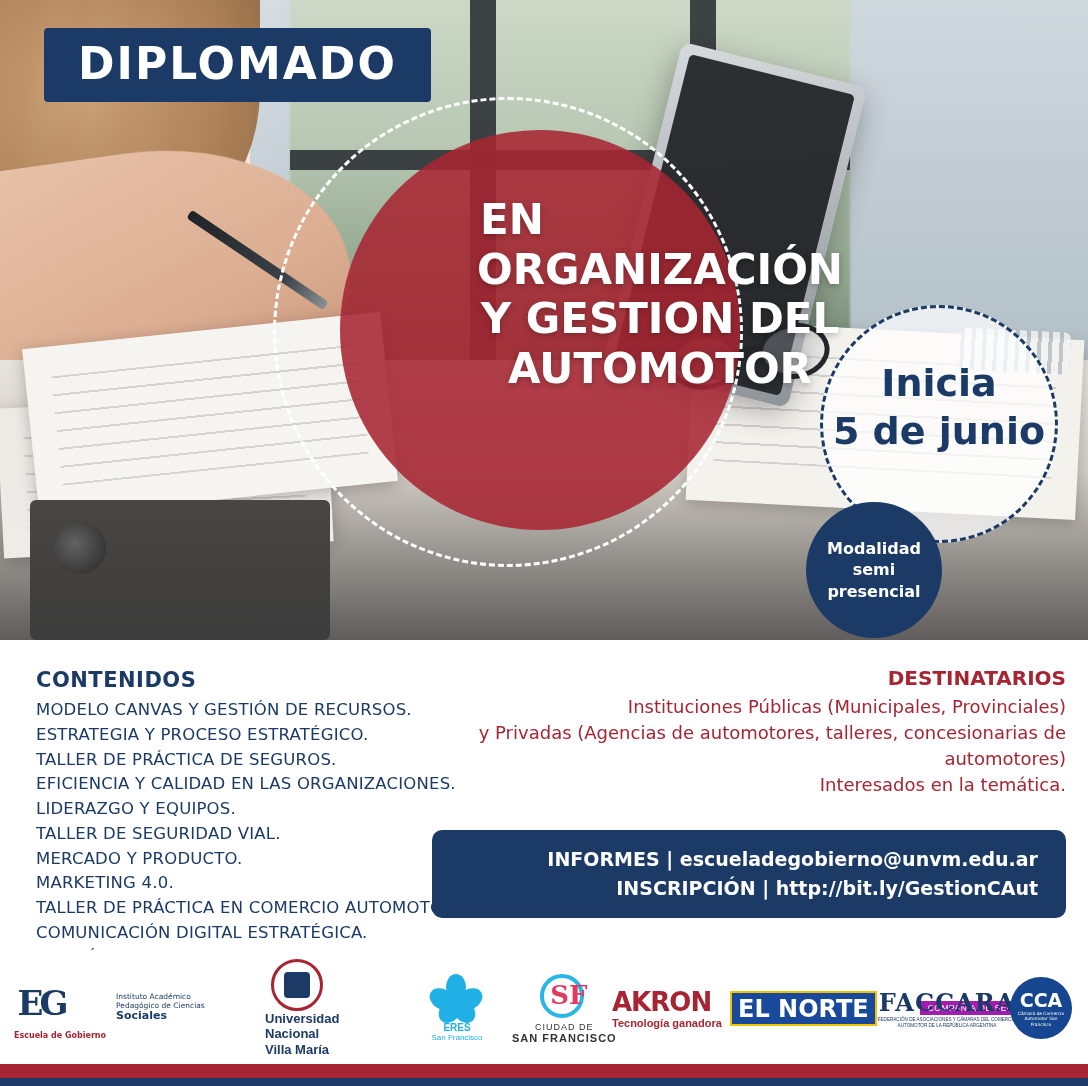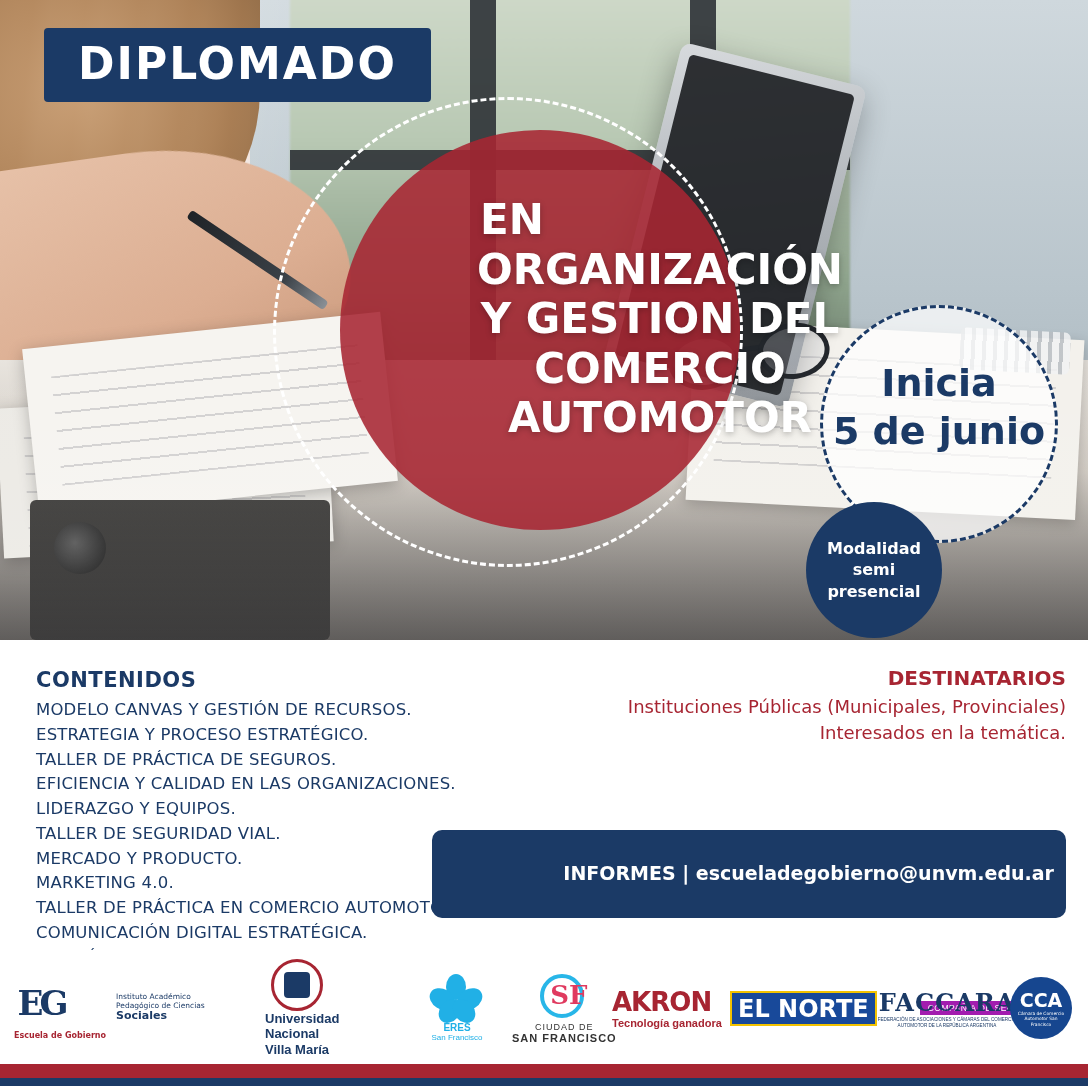--- a/index.html
+++ b/index.html
@@ -252,21 +252,21 @@
     width: 634px; height: 88px;
     background: #1b3a66;
     border-radius: 10px;
     color: #ffffff;
     font-family: "DejaVu Sans", sans-serif;
     font-weight: 700;
     font-size: 19px;
     line-height: 1.55;
     display: flex; flex-direction: column;
     align-items: flex-end; justify-content: center;
-    padding-right: 12px;
+    padding-right: 28px;
   }
 
   
   .logos {
     position: absolute; left: 0; top: 950px; width: 1088px; height: 116px;
     background: #ffffff;
     display: flex; align-items: center;
   }
   .logo { position: absolute; display: flex; align-items: center; }
 
@@ -364,21 +364,20 @@
       <span>DIPLOMADO</span>
     </div>
 
     <div class="dashed-ring"></div>
     <div class="red-circle"></div>
 
     <div class="hero-title">
       <div class="l1">EN</div>
       <div>ORGANIZACIÓN</div>
       <div>Y GESTION DEL</div>
-      <div>COMERCIO</div>
       <div>AUTOMOTOR</div>
     </div>
 
     <div class="inicia-ring"></div>
     <div class="inicia-text">
       <div>Inicia</div>
       <div>5 de junio</div>
     </div>
 
     <div class="modalidad-circle">
@@ -401,25 +400,27 @@
       <li>MARKETING 4.0.</li>
       <li>TALLER DE PRÁCTICA EN COMERCIO AUTOMOTOR.</li>
       <li>COMUNICACIÓN DIGITAL ESTRATÉGICA.</li>
       <li>GESTIÓN FINANCIERA Y ESTRUCTURA DE FINANCIAMIENTO.</li>
       <li>CONTABILIDAD, PRESUPUESTOS Y COSTOS.</li>
     </ul>
 
     <div class="destinatarios-title">DESTINATARIOS</div>
     <ul class="destinatarios-list">
       <li>Instituciones Públicas (Municipales, Provinciales)</li>
+      <li>y Privadas (Agencias de automotores, talleres, concesionarias de automotores)</li>
       <li>Interesados en la temática.</li>
     </ul>
 
     <div class="contact-box">
       <div>INFORMES | escueladegobierno@unvm.edu.ar</div>
+      <div>INSCRIPCIÓN | http://bit.ly/GestionCAut</div>
     </div>
   </div>
 
   <div class="logos">
 
     <div class="logo" style="left:14px;">
       <div style="text-align:center;">
         <div class="eg-mark">EG</div>
         <div class="eg-sub">Escuela de Gobierno</div>
       </div>

